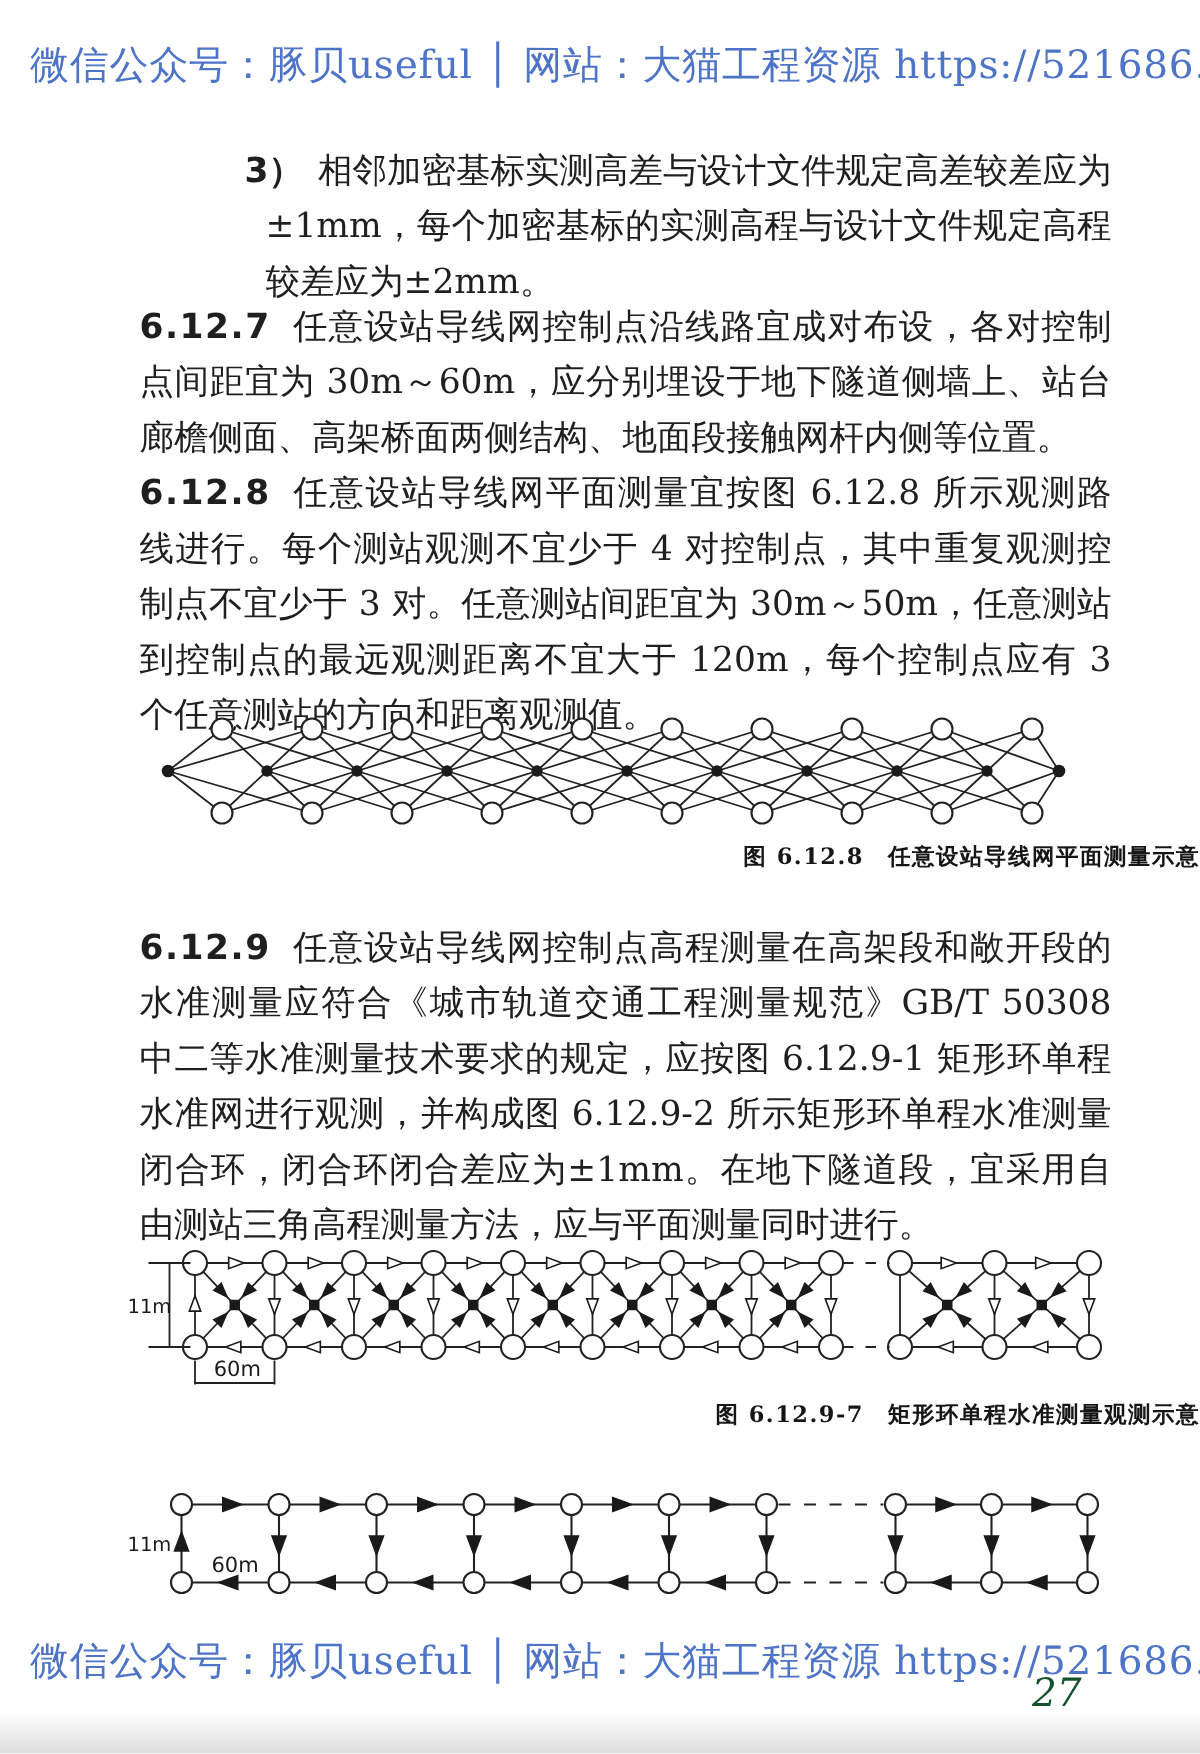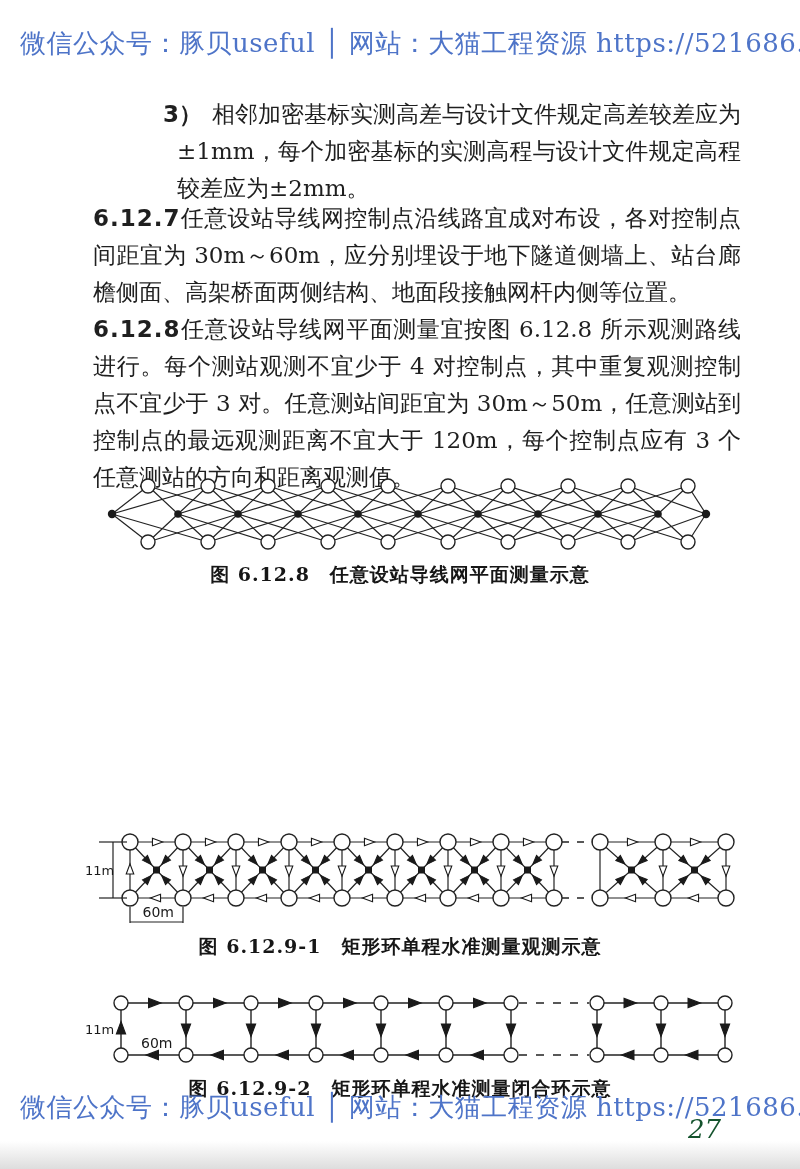--- a/index.html
+++ b/index.html
@@ -7,26 +7,26 @@
   body { font-family:"DejaVu Serif", serif; background:#fff; }
   .page { position:relative; width:800px; height:1169px; background:#fff; overflow:hidden; }
   .page::after { content:""; position:absolute; left:0; right:0; bottom:0; height:28px;
     background:linear-gradient(to bottom, rgba(120,120,120,0), rgba(120,120,120,0.25)); pointer-events:none; }
   .watermark { position:absolute; left:20px; width:770px; color:#4e74c8;
     font-size:26px; white-space:nowrap; letter-spacing:0.5px; }
   .wm-top { top:26px; }
   .wm-bottom { top:1090px; }
   .para { position:absolute; left:93px; width:648px; font-size:23px; line-height:37px;
     color:#1f1f1f; text-align:justify; text-justify:inter-ideograph; }
-  .para b { font-weight:700; letter-spacing:1px; font-family:"DejaVu Sans", sans-serif; }
+  .para b { font-weight:700; letter-spacing:1px; margin-right:14px; font-family:"DejaVu Sans", sans-serif; }
   .list-item { position:absolute; left:163px; width:578px; font-size:23px; line-height:37px;
     color:#1f1f1f; text-align:justify; text-justify:inter-ideograph; padding-left:14px; text-indent:-14px; }
   .list-item b { font-weight:700; margin-right:10px; font-family:"DejaVu Sans", sans-serif; }
   .figure { position:absolute; }
-  .caption { position:absolute; left:0; width:800px; text-align:center; font-size:19px;
+  .caption { position:absolute; left:0; width:800px; text-align:right; font-size:15px;
     font-weight:700; color:#161616; letter-spacing:1px; }
   .page-number { position:absolute; left:688px; top:1114px; font-size:26px; font-style:italic;
     color:#14532d; font-family:"DejaVu Serif", serif; }
   svg text { font-family:"DejaVu Sans", sans-serif; fill:#1a1a1a; }
 </style>
 </head>
 <body>
 
 <div class="page">
 
@@ -148,20 +148,23 @@
       <circle cx="318" cy="38" r="3.8" fill="#1a1a1a"></circle>
       <circle cx="378" cy="38" r="3.8" fill="#1a1a1a"></circle>
       <circle cx="438" cy="38" r="3.8" fill="#1a1a1a"></circle>
       <circle cx="498" cy="38" r="3.8" fill="#1a1a1a"></circle>
       <circle cx="558" cy="38" r="3.8" fill="#1a1a1a"></circle>
       <circle cx="12" cy="38" r="4.2" fill="#1a1a1a"></circle>
       <circle cx="606" cy="38" r="4.2" fill="#1a1a1a"></circle>
     </svg>
   <div class="caption" style="top:562px;">图 6.12.8　任意设站导线网平面测量示意</div>
 
+  <div class="para" style="top:614px;">
+    <b>6.12.9</b><span>任意设站导线网控制点高程测量在高架段和敞开段的水准测量应符合《城市轨道交通工程测量规范》GB/T 50308 中二等水准测量技术要求的规定，应按图 6.12.9-1 矩形环单程水准网进行观测，并构成图 6.12.9-2 所示矩形环单程水准测量闭合环，闭合环闭合差应为±1mm。在地下隧道段，宜采用自由测站三角高程测量方法，应与平面测量同时进行。</span>
+  </div>
 
   <svg id="diagram2" class="figure" style="top:830px; left:85px;" width="655" height="95" viewBox="0 0 655 95">
       <line x1="45" y1="12" x2="98" y2="12" stroke="#222" stroke-width="1.2"></line>
       <line x1="45" y1="68" x2="98" y2="68" stroke="#222" stroke-width="1.2"></line>
       <line x1="45" y1="12" x2="98" y2="68" stroke="#222" stroke-width="1.2"></line>
       <line x1="45" y1="68" x2="98" y2="12" stroke="#222" stroke-width="1.2"></line>
       <polygon points="5.44,0 -3.6,3.36 -3.6,-3.36" transform="translate(62.49,30.48) rotate(46.57655005518372)" fill="#1a1a1a" stroke="#1a1a1a" stroke-width="1.1"></polygon>
       <polygon points="5.44,0 -3.6,3.36 -3.6,-3.36" transform="translate(80.51,49.52) rotate(226.57655005518373)" fill="#1a1a1a" stroke="#1a1a1a" stroke-width="1.1"></polygon>
       <polygon points="5.44,0 -3.6,3.36 -3.6,-3.36" transform="translate(62.49,49.519999999999996) rotate(-46.57655005518372)" fill="#1a1a1a" stroke="#1a1a1a" stroke-width="1.1"></polygon>
       <polygon points="5.44,0 -3.6,3.36 -3.6,-3.36" transform="translate(80.51,30.479999999999997) rotate(133.42344994481627)" fill="#1a1a1a" stroke="#1a1a1a" stroke-width="1.1"></polygon>
@@ -318,21 +321,21 @@
       <line x1="477" y1="68" x2="508" y2="68" stroke="#222" stroke-width="1.3" stroke-dasharray="7 8"></line>
       <line x1="14" y1="12" x2="42" y2="12" stroke="#222" stroke-width="1.2"></line>
       <line x1="14" y1="68" x2="42" y2="68" stroke="#222" stroke-width="1.2"></line>
       <line x1="28" y1="12" x2="28" y2="68" stroke="#222" stroke-width="1.2"></line>
       <text x="0" y="45" font-size="13">11m</text>
       <line x1="45" y1="77" x2="45" y2="93" stroke="#222" stroke-width="1.2"></line>
       <line x1="98" y1="77" x2="98" y2="93" stroke="#222" stroke-width="1.2"></line>
       <line x1="45" y1="92" x2="98" y2="92" stroke="#222" stroke-width="1.2"></line>
       <text x="57.5" y="87" font-size="14">60m</text>
     </svg>
-  <div class="caption" style="top:934px;">图 6.12.9-1　矩形环单程水准测量观测示意</div>
+  <div class="caption" style="top:934px;">图 6.12.9-7　矩形环单程水准测量观测示意</div>
 
   <svg id="diagram3" class="figure" style="top:993px; left:85px;" width="655" height="78" viewBox="0 0 655 78">
       <line x1="36" y1="10" x2="101" y2="10" stroke="#222" stroke-width="1.4"></line>
       <line x1="36" y1="62" x2="101" y2="62" stroke="#222" stroke-width="1.4"></line>
       <polygon points="7.48,0 -4.95,4.62 -4.95,-4.62" transform="translate(68.5,10) rotate(0)" fill="#1a1a1a" stroke="#1a1a1a" stroke-width="1.1"></polygon>
       <polygon points="7.48,0 -4.95,4.62 -4.95,-4.62" transform="translate(68.5,62) rotate(180)" fill="#1a1a1a" stroke="#1a1a1a" stroke-width="1.1"></polygon>
       <line x1="101" y1="10" x2="166" y2="10" stroke="#222" stroke-width="1.4"></line>
       <line x1="101" y1="62" x2="166" y2="62" stroke="#222" stroke-width="1.4"></line>
       <polygon points="7.48,0 -4.95,4.62 -4.95,-4.62" transform="translate(133.5,10) rotate(0)" fill="#1a1a1a" stroke="#1a1a1a" stroke-width="1.1"></polygon>
       <polygon points="7.48,0 -4.95,4.62 -4.95,-4.62" transform="translate(133.5,62) rotate(180)" fill="#1a1a1a" stroke="#1a1a1a" stroke-width="1.1"></polygon>
@@ -398,19 +401,18 @@
       <circle cx="576" cy="62" r="7" fill="#fff" stroke="#222" stroke-width="1.4"></circle>
       <line x1="640" y1="10" x2="640" y2="62" stroke="#222" stroke-width="1.4"></line>
       <polygon points="7.48,0 -4.95,4.62 -4.95,-4.62" transform="translate(640,36) rotate(90)" fill="#1a1a1a" stroke="#1a1a1a" stroke-width="1.1"></polygon>
       <circle cx="640" cy="10" r="7" fill="#fff" stroke="#222" stroke-width="1.4"></circle>
       <circle cx="640" cy="62" r="7" fill="#fff" stroke="#222" stroke-width="1.4"></circle>
       <line x1="434" y1="10" x2="504" y2="10" stroke="#222" stroke-width="1.3" stroke-dasharray="8 9"></line>
       <line x1="434" y1="62" x2="504" y2="62" stroke="#222" stroke-width="1.3" stroke-dasharray="8 9"></line>
       <text x="0" y="41" font-size="13">11m</text>
       <text x="56" y="55" font-size="14">60m</text>
     </svg>
-  <div class="caption" style="top:1076px;">图 6.12.9-2　矩形环单程水准测量闭合环示意</div>
 
   <div class="watermark wm-bottom">微信公众号：豚贝useful │ 网站：大猫工程资源 https://521686.xyz/</div>
 
   <div class="page-number">27</div>
 
 </div>
 
 </body></html>

